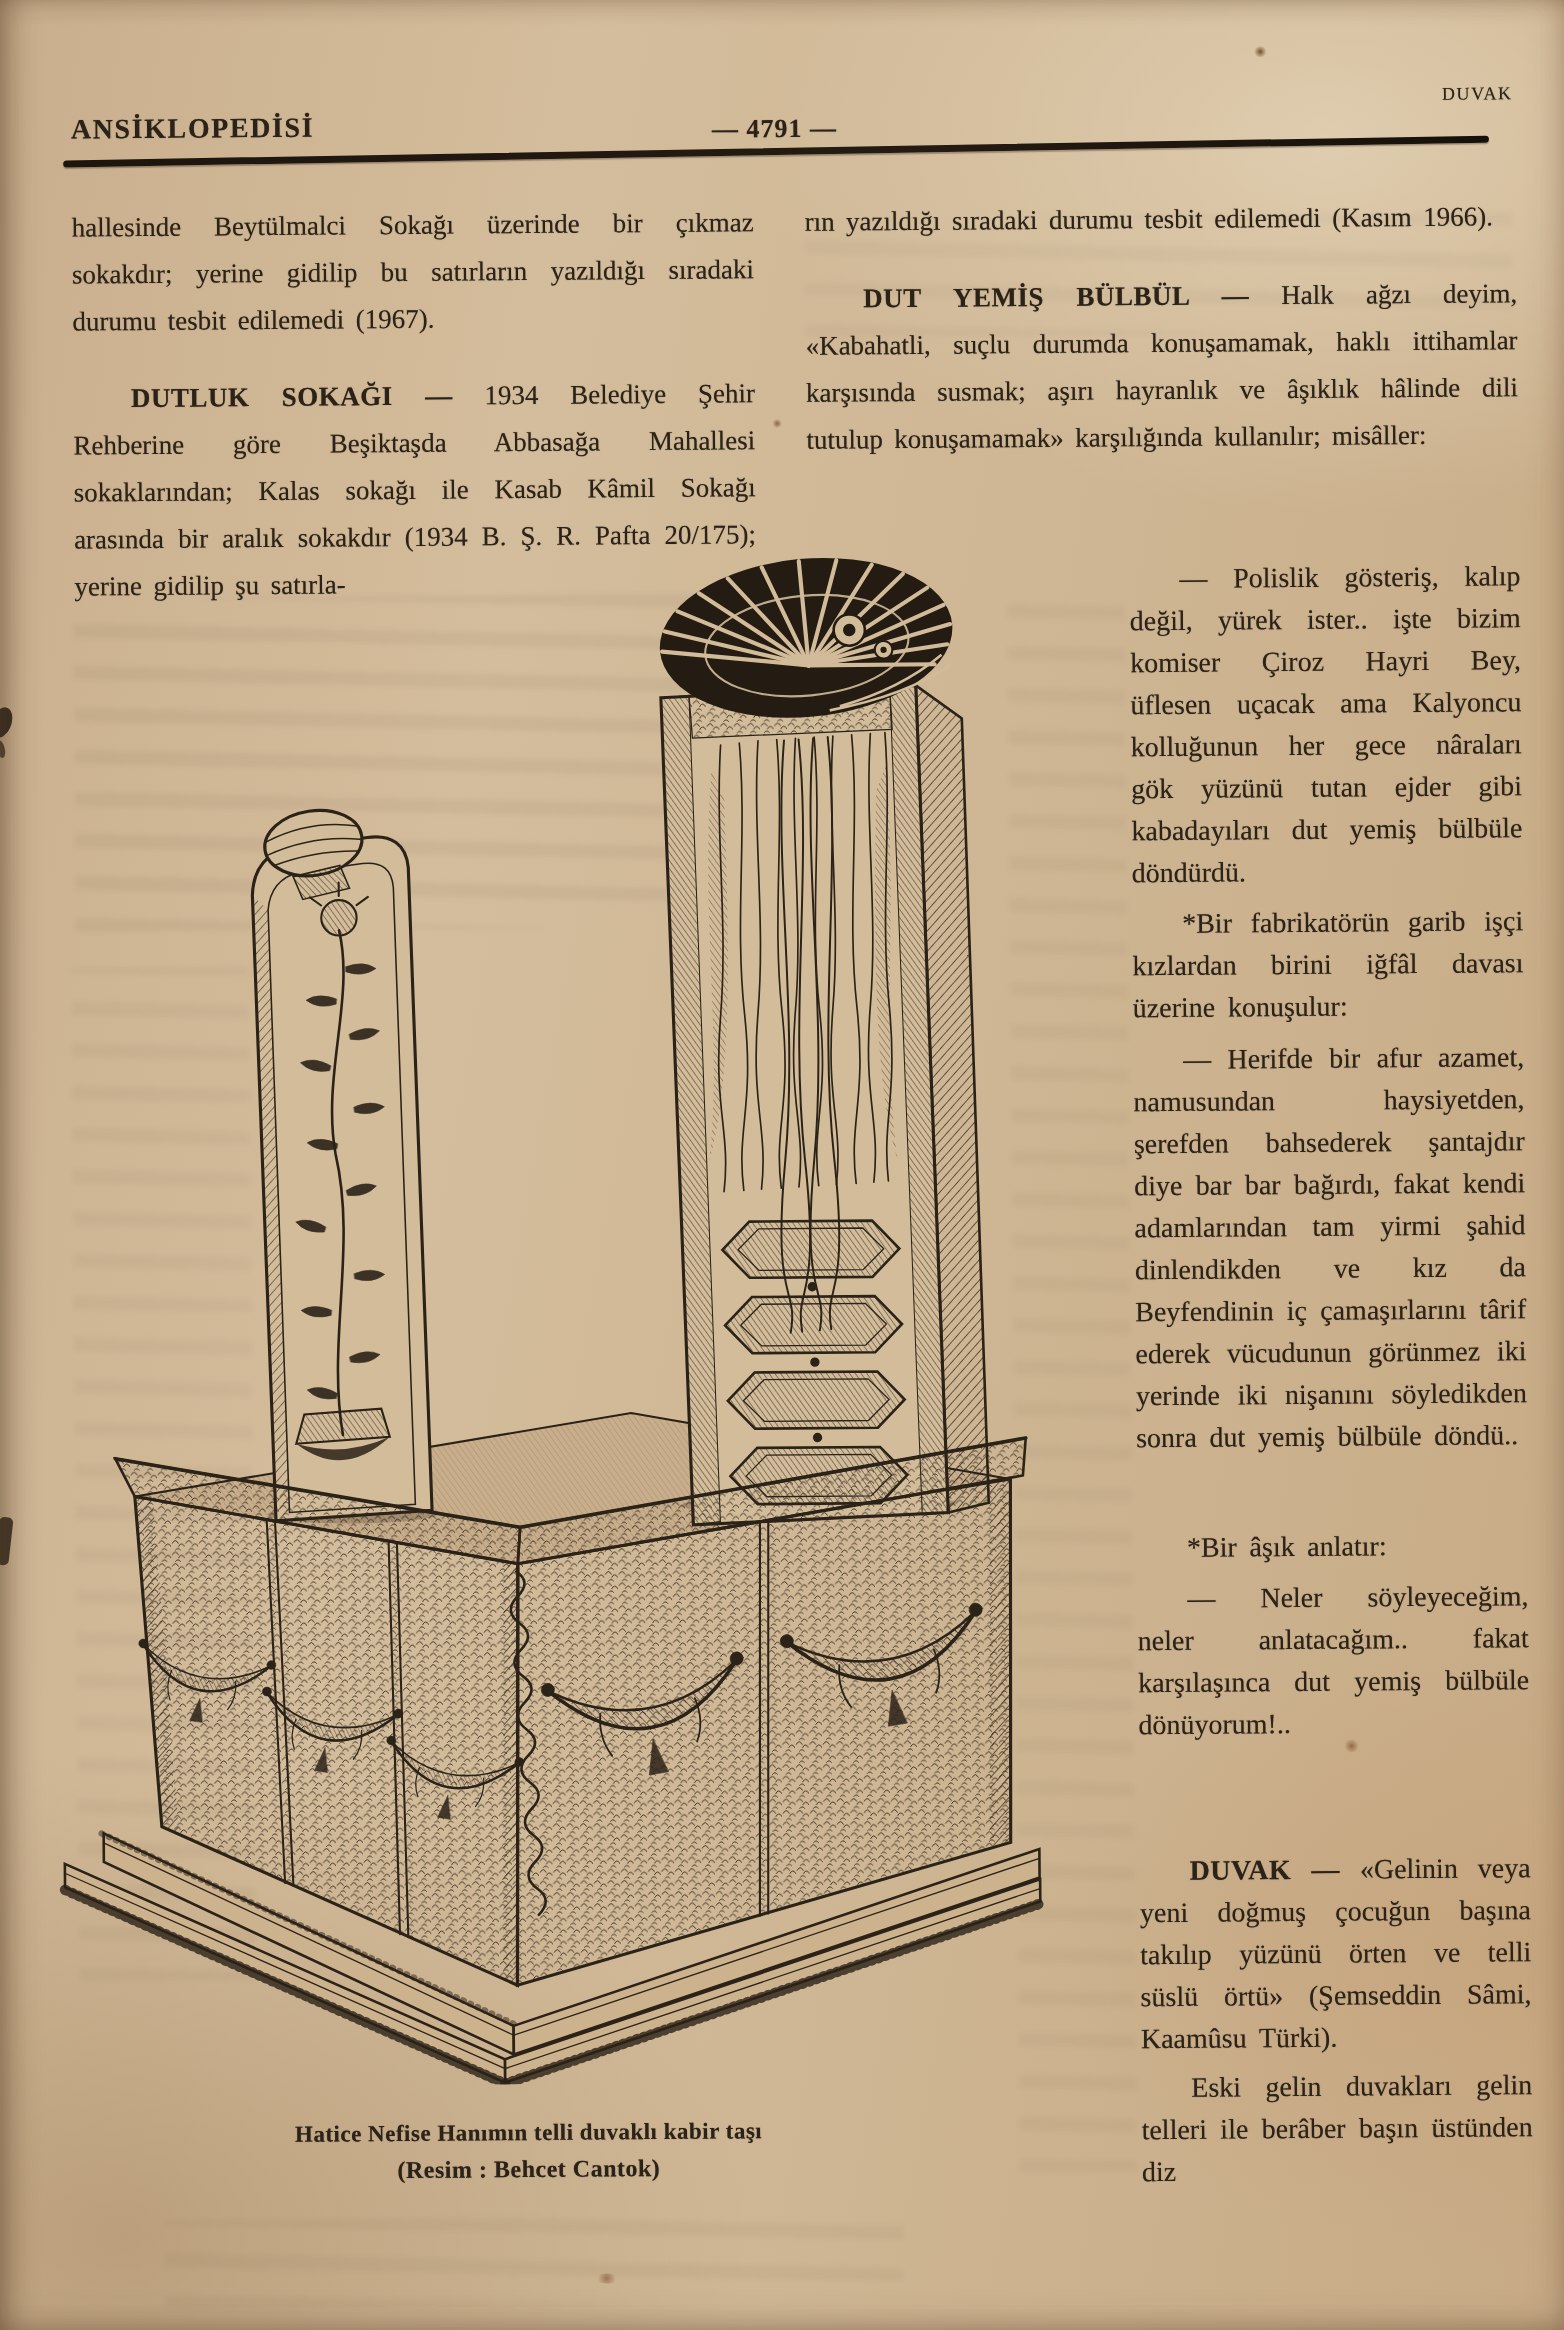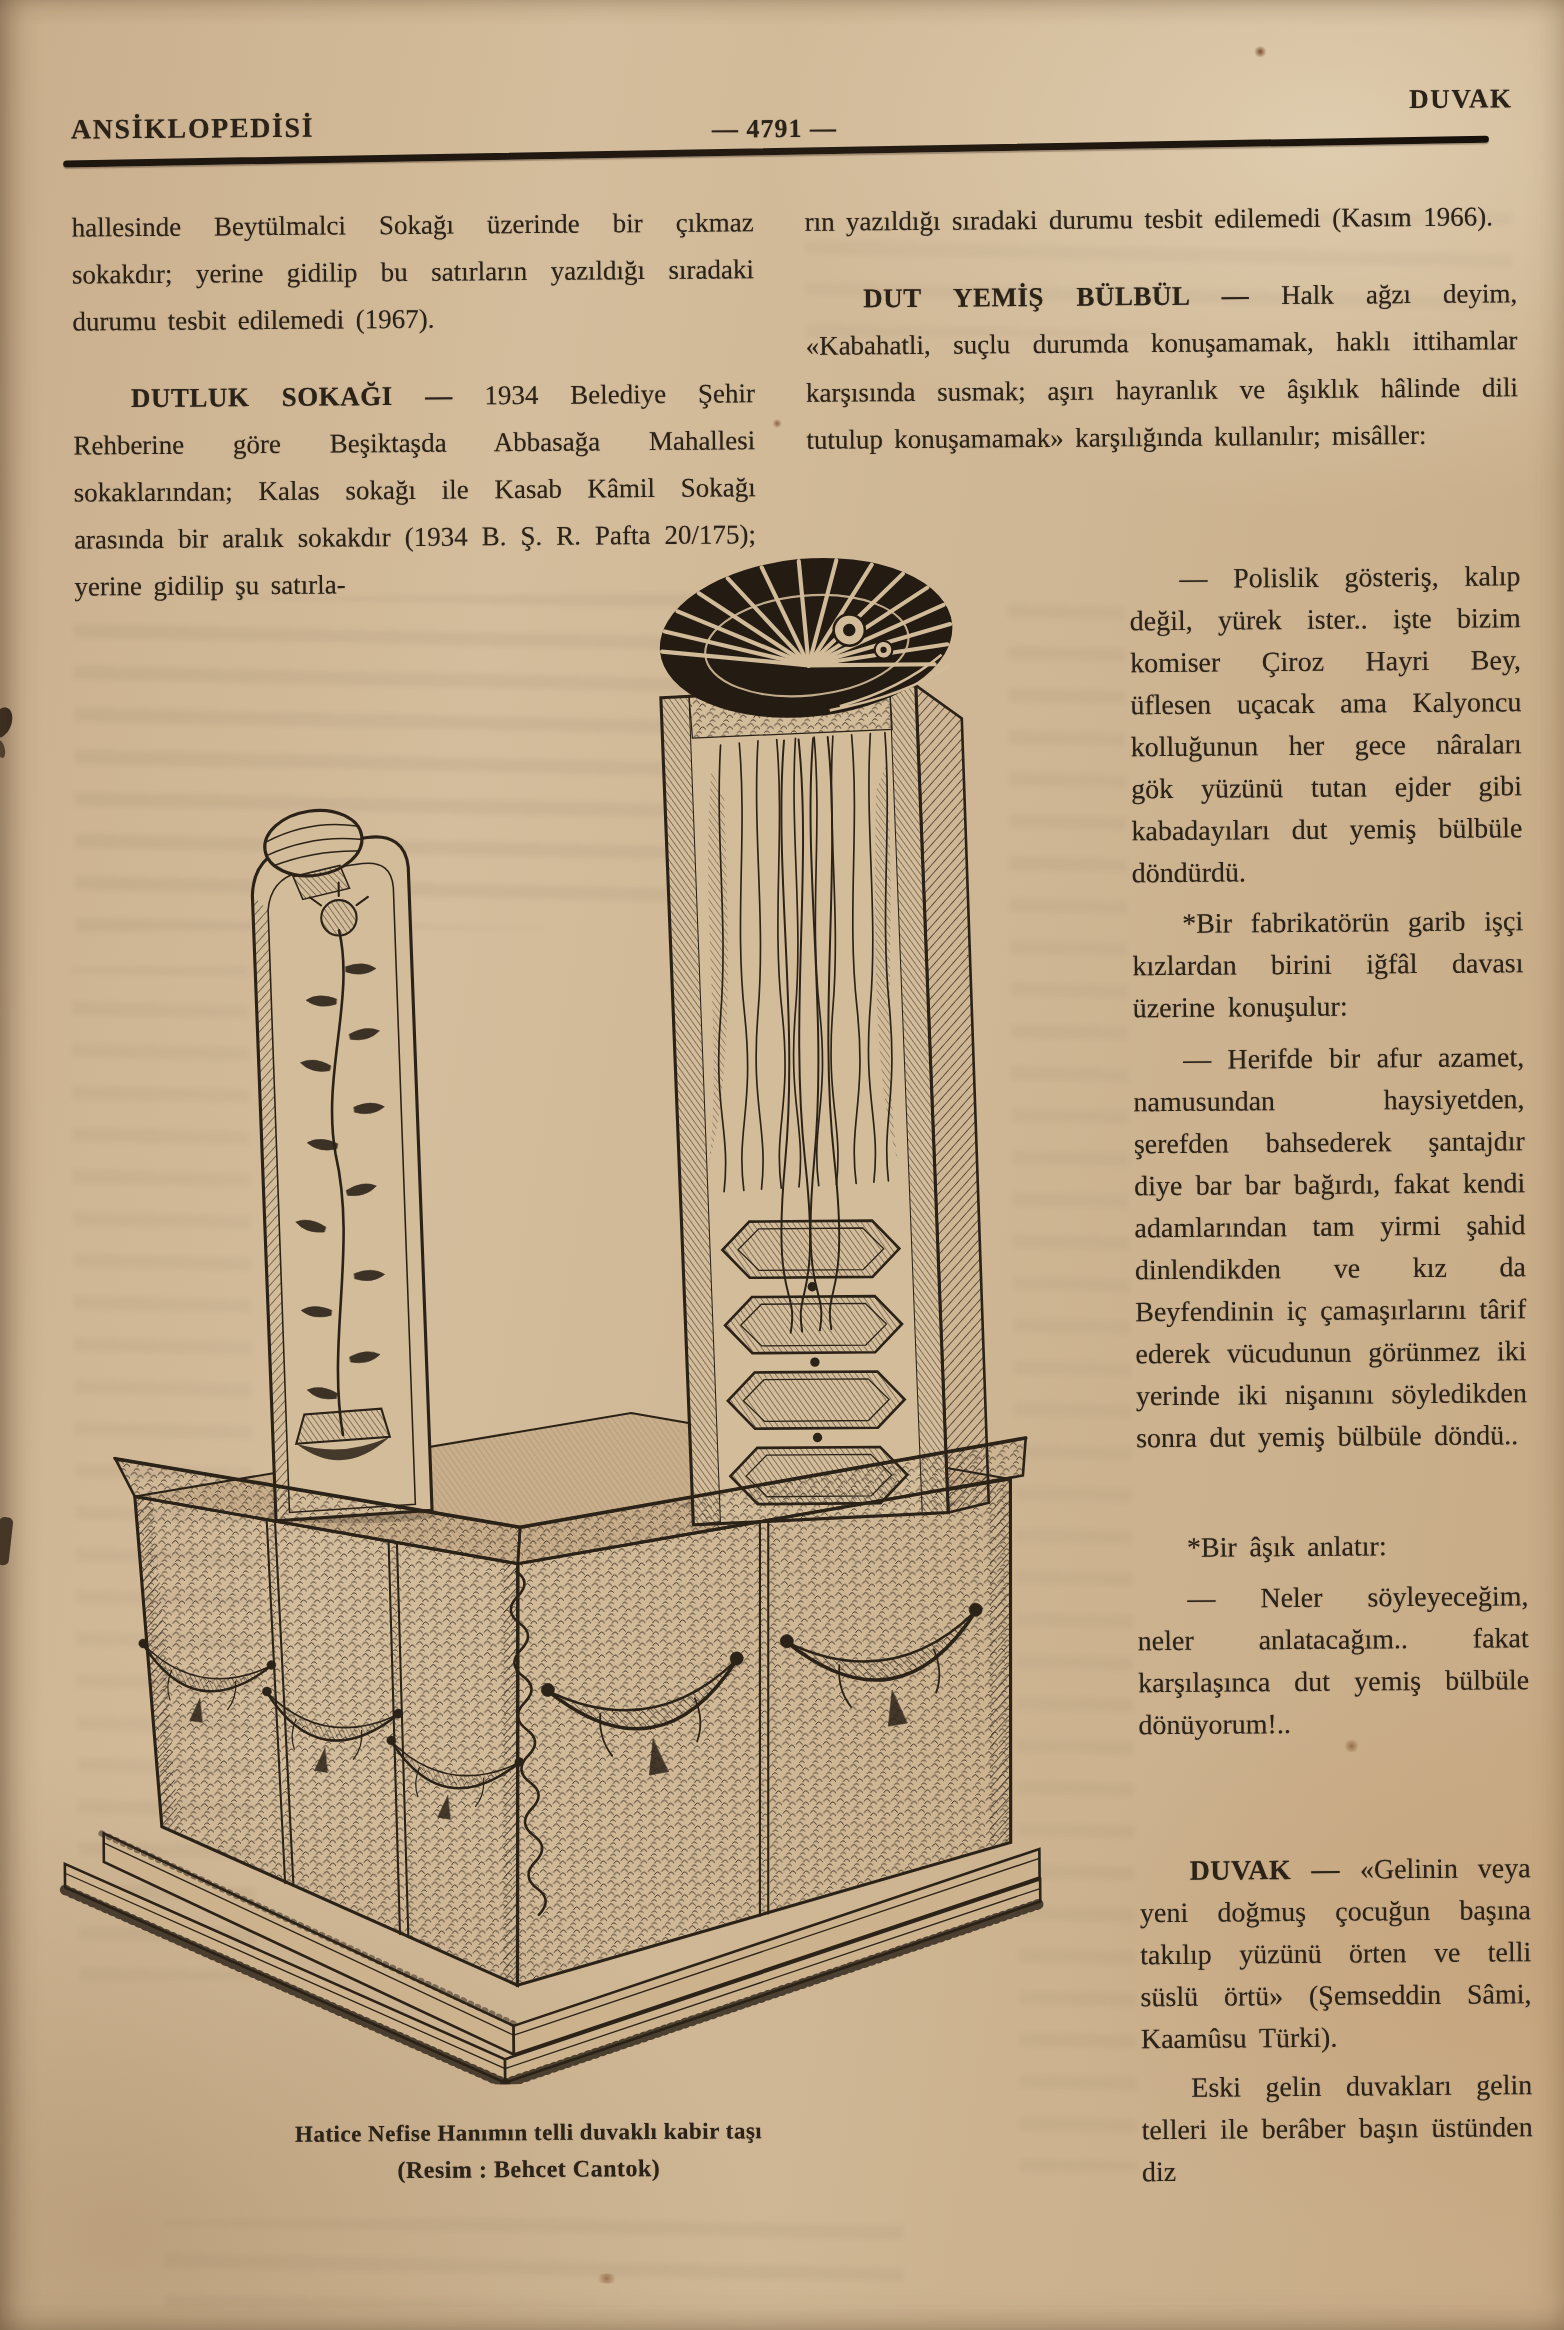--- a/index.html
+++ b/index.html
@@ -13,21 +13,21 @@
     font-family:"Liberation Serif","DejaVu Serif",serif;color:#2b2218;
   }
   .page::after{content:"";position:absolute;inset:0;pointer-events:none;
     box-shadow:inset 20px 0 31px -12.5px rgba(74,52,30,.45), inset -13.5px 0 36px -15.6px rgba(90,64,38,.35),
                inset 0 -15.6px 42px -21px rgba(90,64,38,.35), inset 0 12.5px 31px -21px rgba(120,94,60,.3);}
   .sheet{position:absolute;inset:0;transform:rotate(-0.45deg);}
   .t{text-shadow:0 0 1px rgba(46,36,26,.5);}
   
   .hdr-left{position:absolute;left:79px;top:108px;font-size:28px;font-weight:bold;letter-spacing:1.6px;}
   .hdr-center{position:absolute;left:0;right:0;top:114px;text-align:center;font-size:26px;font-weight:bold;letter-spacing:1px;}
-  .hdr-right{position:absolute;right:44px;top:89px;font-size:27px;font-weight:bold;letter-spacing:1.6px;}
+  .hdr-right{position:absolute;right:44px;top:89px;font-size:18px;font-weight:normal;letter-spacing:1.6px;}
   .rule{position:absolute;left:71px;top:148px;width:1426px;height:6.8px;background:linear-gradient(90deg,#1d160f, #241b12 60%, #17110b);border-radius:3.6px;transform:rotate(-0.55deg);box-shadow:0 1.6px 1px rgba(60,44,28,.35);}
   
   .colL{position:absolute;left:79px;top:199px;width:682px;font-size:27px;line-height:47px;text-align:justify;word-spacing:4.7px;}
   .colR{position:absolute;left:812px;top:199px;width:712px;font-size:27px;line-height:47px;text-align:justify;word-spacing:4.7px;}
   .colN{position:absolute;left:1134px;top:561px;width:391px;font-size:28px;line-height:42px;text-align:justify;word-spacing:5.7px;}
   .entry{margin-top:30px;text-indent:58px;}
   .term{font-weight:bold;letter-spacing:0.5px;}
   .ex{text-indent:50px;margin-top:9.4px;}
   .ex.first{margin-top:0;}
   .gap-lg{margin-top:68px;}

